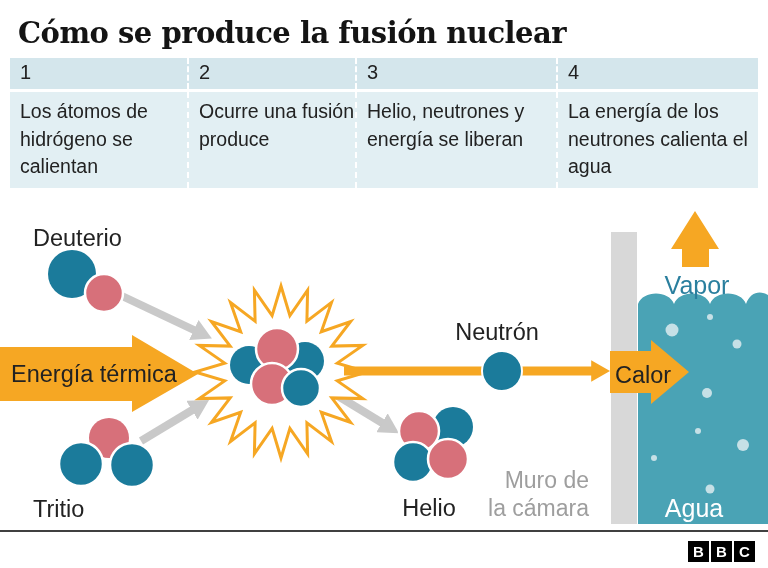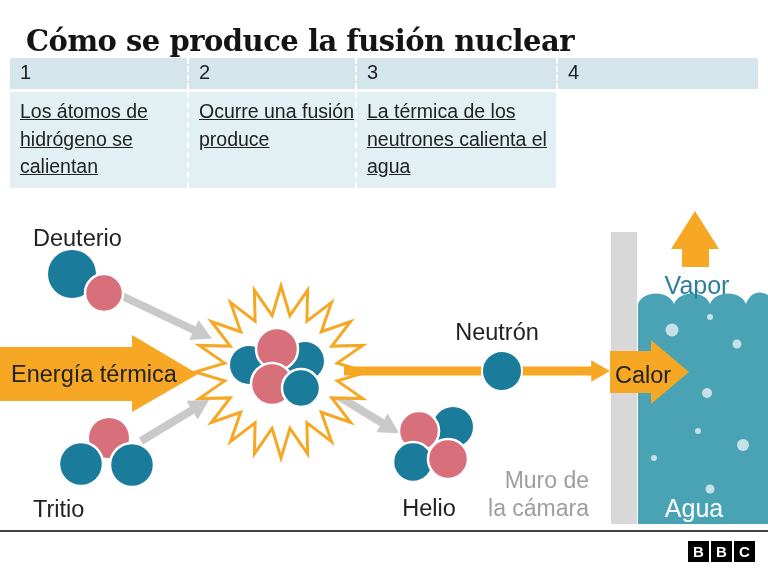--- a/index.html
+++ b/index.html
@@ -1,36 +1,36 @@
 <!DOCTYPE html>
 <html style="--teal: #1b7b9b; --red: #d7707a; --orange: #f6a723; --water: #4aa3b5; --wall: #d8d8d8; --gray: #c9c9c9; --bubble: #c6e0e6; --muro: #9e9e9e; --vapor: #2a7f9e; --header_bg: #d4e6ec; --cell_bg: #e2eff3; --ink: #222222;"><head>
 <meta charset="utf-8">
 <style>
   html,body{margin:0;padding:0;background:#fff;}
   body{width:768px;height:568px;overflow:hidden;font-family:"Liberation Sans",sans-serif;}
   .page{position:relative;width:768px;height:568px;background:#fff;}
 
   .title{
-    position:absolute;left:10px;top:8px;margin:16px;
+    position:absolute;left:10px;top:8px;margin:8px;
     font-family:"DejaVu Serif",serif;font-weight:bold;font-size:29px;
     letter-spacing:-0.5px;color:#141414;
   }
 
   .steps{
     position:absolute;left:10px;top:58px;width:748px;
     display:grid;grid-template-columns:177px 168px 201px 202px;
     grid-template-rows:31px 96px;row-gap:3px;
   }
   .step-h{
     background:var(--header_bg);color:var(--ink);
     font-size:20px;padding:3px 0 0 10px;box-sizing:border-box;
   }
   .step-c{
     background:var(--cell_bg);color:var(--ink);
-    font-size:19.5px;line-height:27.5px;padding:6px 0 0 10px;box-sizing:border-box;text-decoration:underline;
+    font-size:19.5px;line-height:27.5px;padding:6px 0 0 10px;box-sizing:border-box;
   }
   .sep{border-left:2px dashed #ffffff;}
 
   .diagram{position:absolute;left:0;top:195px;}
 
   svg text{font-family:"Liberation Sans",sans-serif;}
   .lbl{font-size:23.5px;fill:var(--ink);}
   .lbl-muro{font-size:23px;fill:var(--muro);}
   .lbl-vapor{font-size:25px;fill:var(--vapor);}
   .lbl-agua{font-size:25px;fill:#ffffff;}
@@ -63,21 +63,22 @@
 
   <h1 class="title">Cómo se produce la fusión nuclear</h1>
 
   <div class="steps">
     <div class="step-h">1</div>
     <div class="step-h sep">2</div>
     <div class="step-h sep">3</div>
     <div class="step-h sep">4</div>
     <div class="step-c">Los átomos de hidrógeno se calientan</div>
     <div class="step-c sep">Ocurre una fusión produce</div>
-    <div class="step-c sep">La térmica de los neutrones calienta el agua</div>
+    <div class="step-c sep">Helio, neutrones y energía se liberan</div>
+    <div class="step-c sep">La energía de los neutrones calienta el agua</div>
   </div>
 
   <svg class="diagram" width="768" height="337" viewBox="0 195 768 337" xmlns="http://www.w3.org/2000/svg">
     <defs>
       <marker id="mgray" markerWidth="2.5" markerHeight="2.75" refX="0.3" refY="1.375" orient="auto">
         <path d="M0,0 L2.5,1.375 L0,2.75 Z" class="f-gray"></path>
       </marker>
       <marker id="morange" markerWidth="2.1" markerHeight="2.4" refX="0.2" refY="1.2" orient="auto">
         <path d="M0,0 L2.1,1.2 L0,2.4 Z" class="f-orange"></path>
       </marker>

